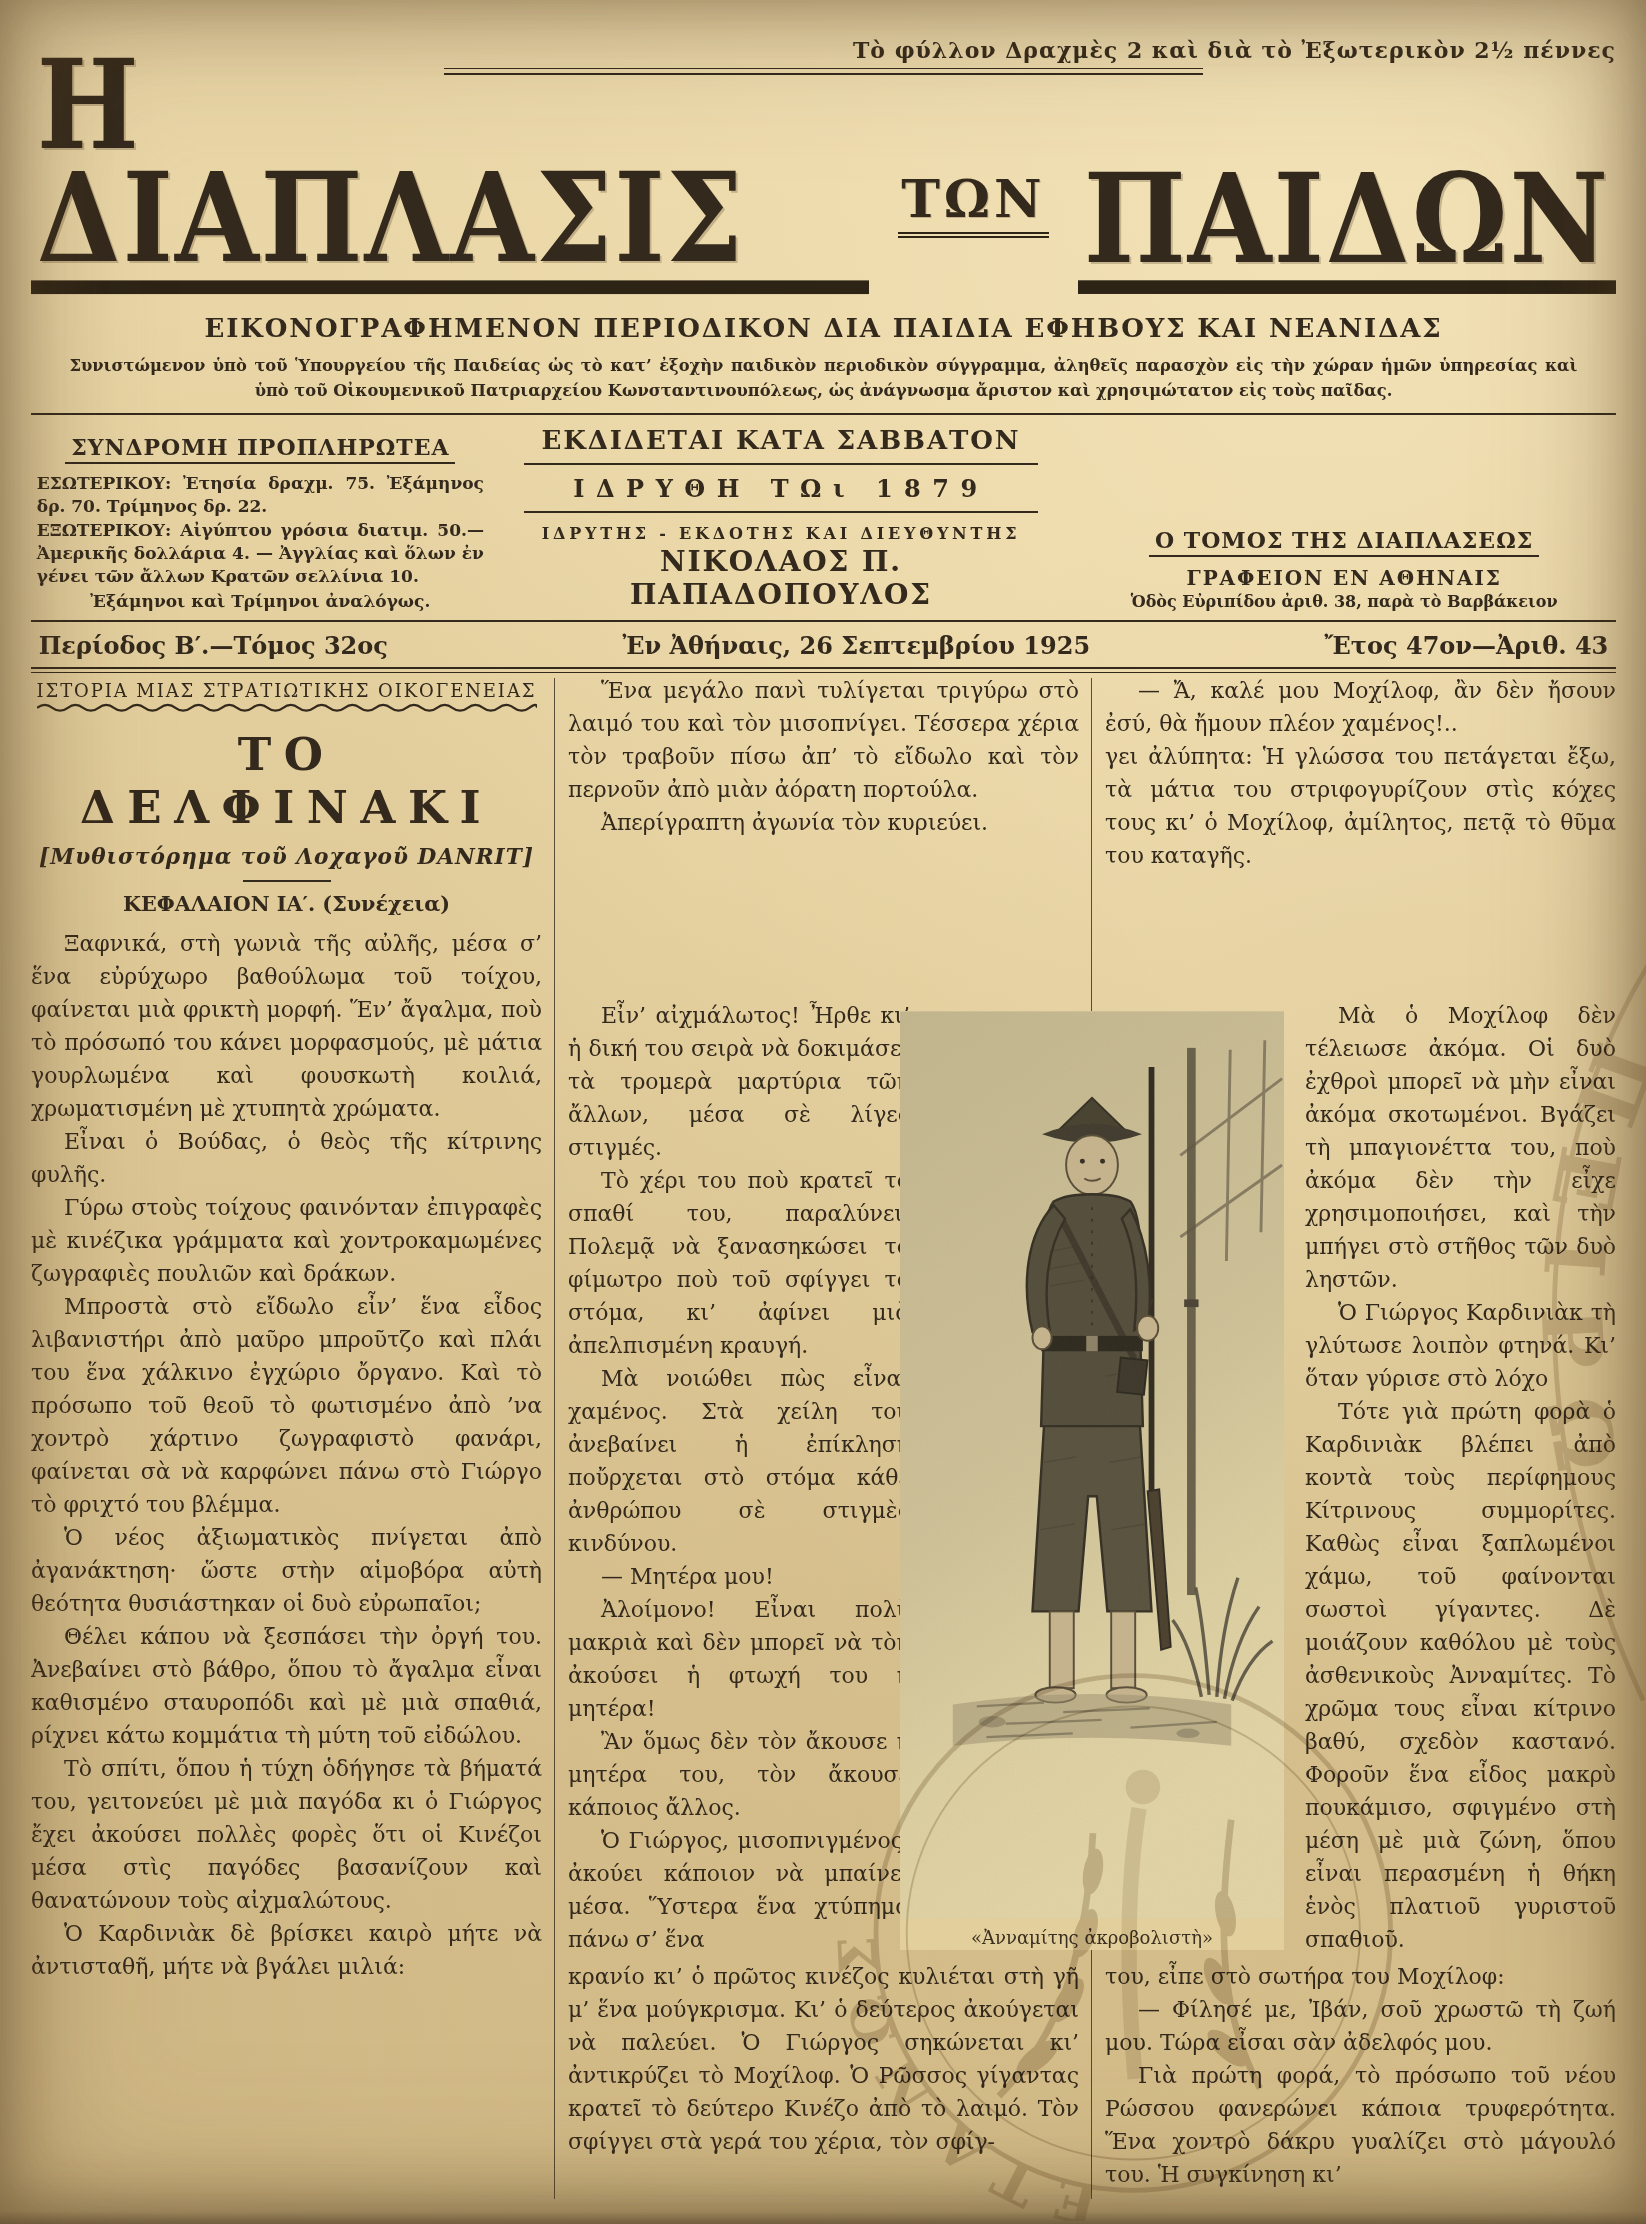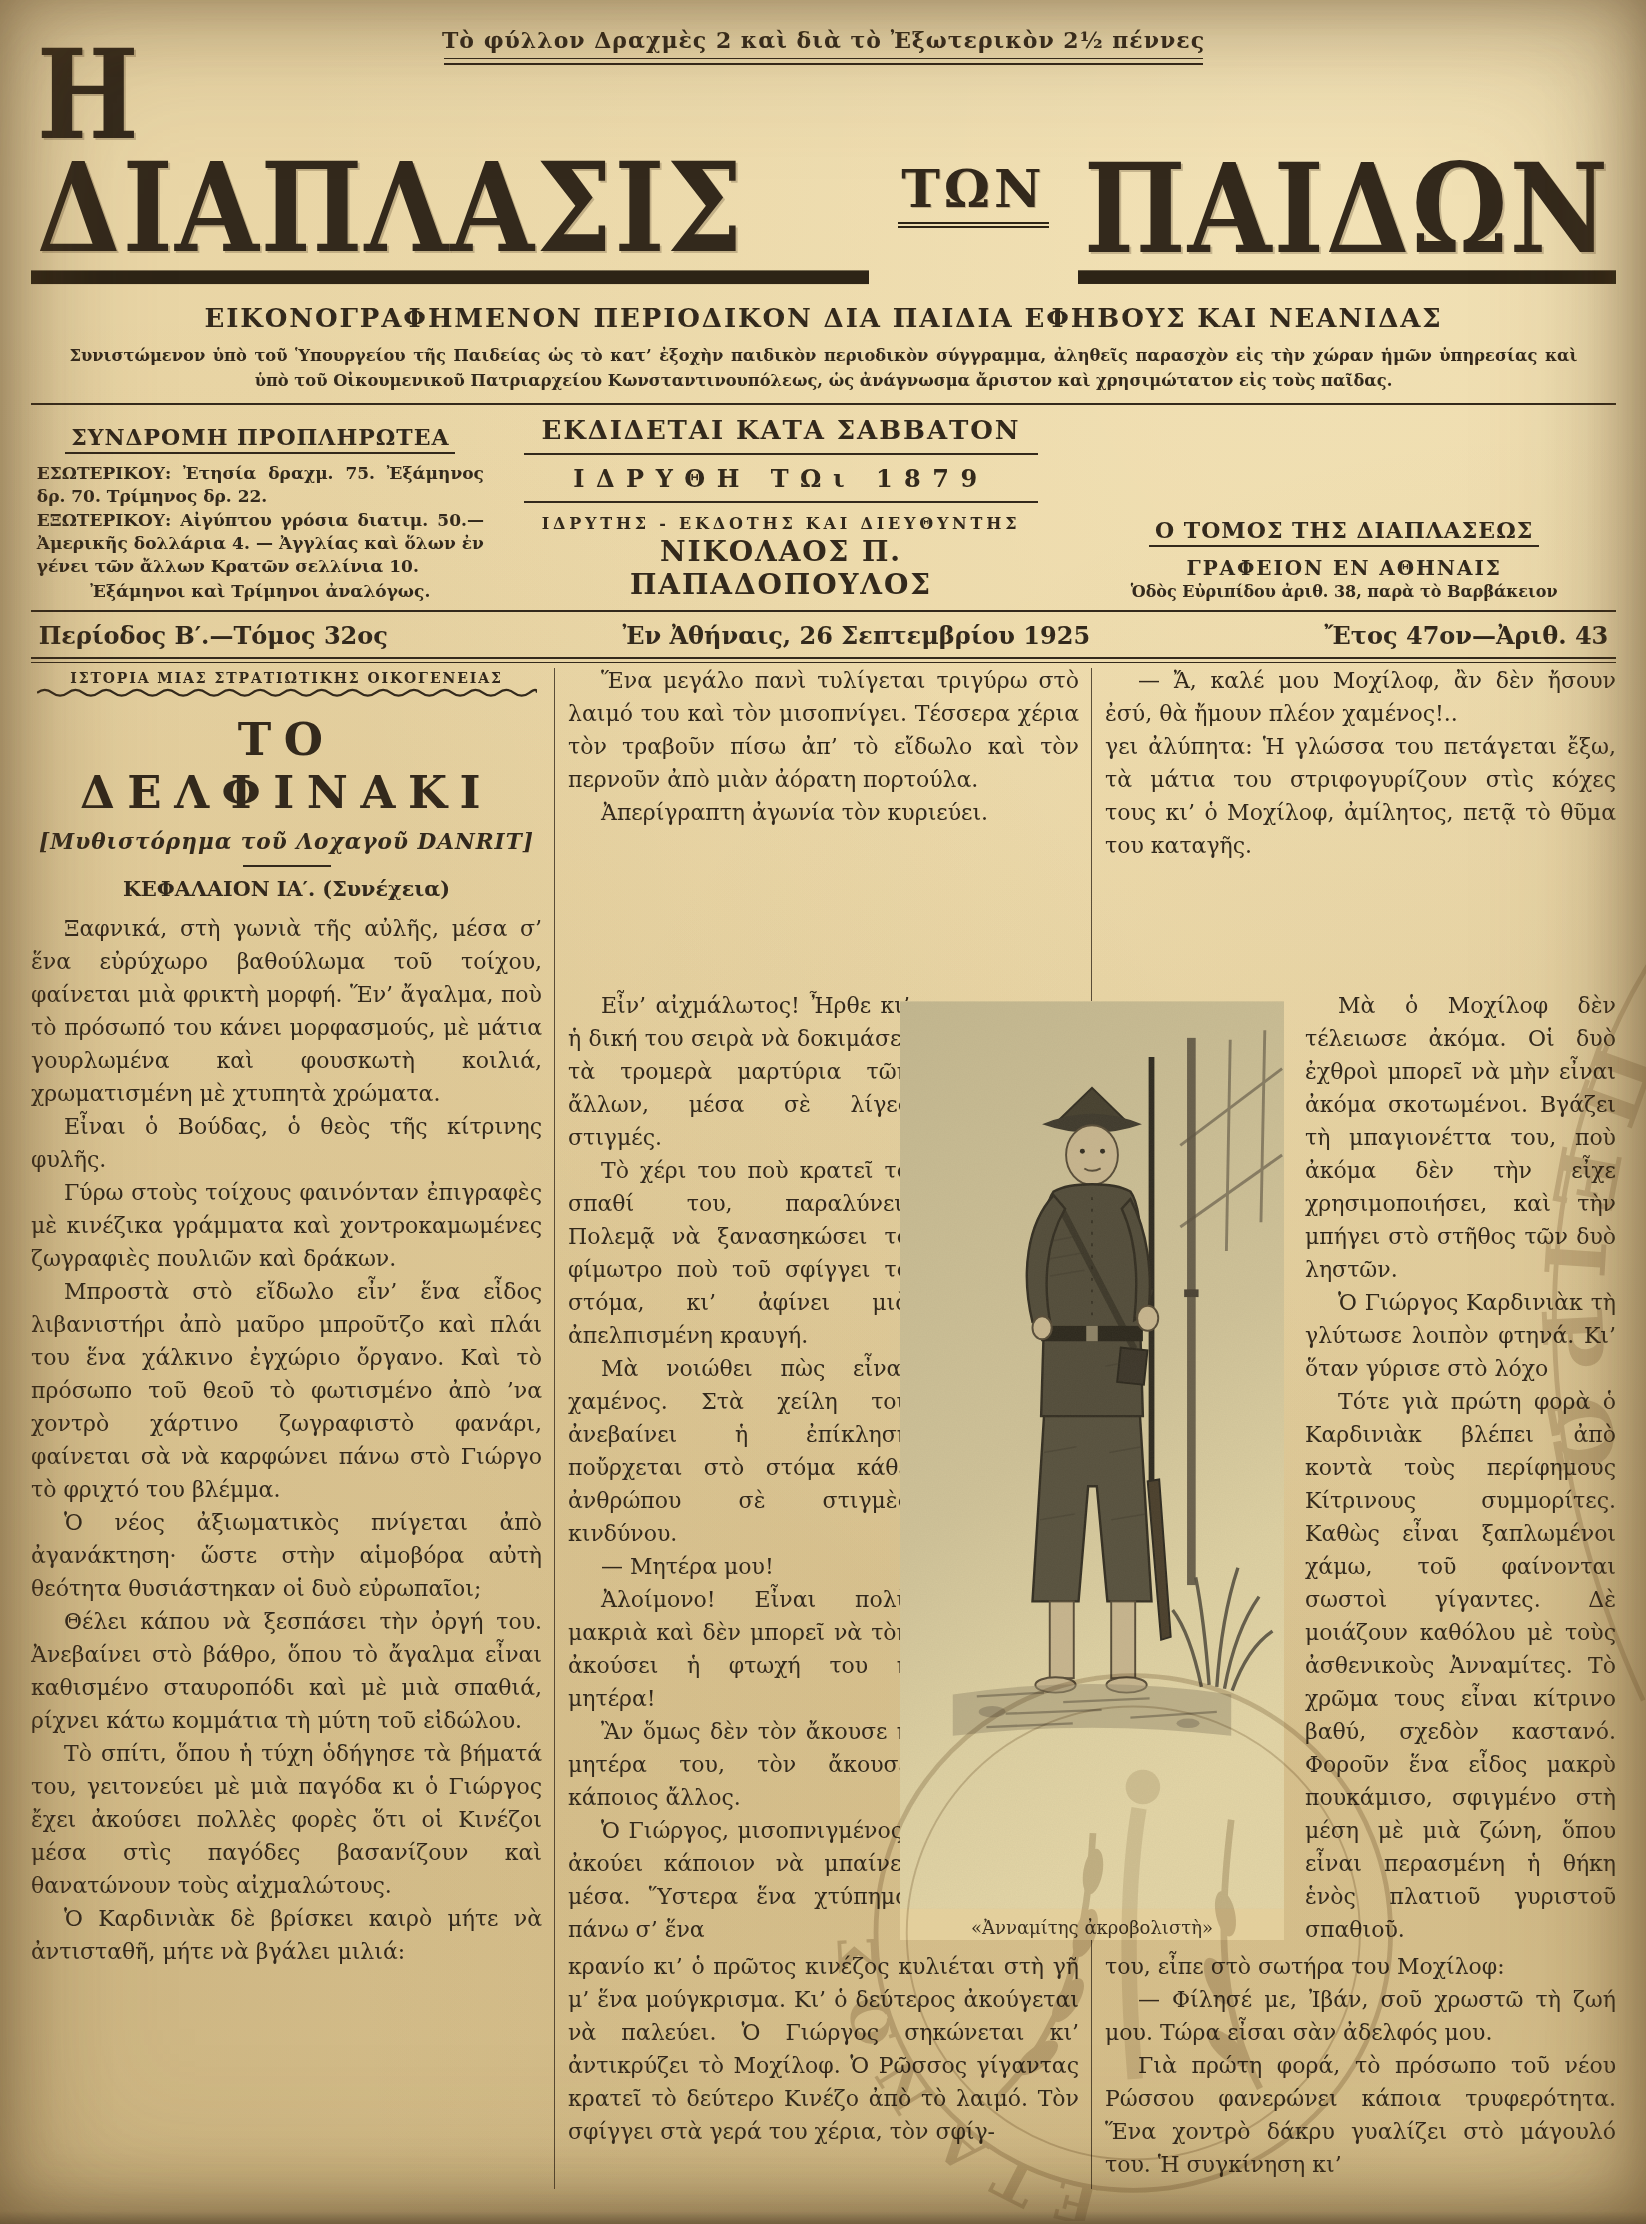--- a/index.html
+++ b/index.html
@@ -18,21 +18,21 @@
       inset 0 0 163px rgba(96,70,36,0.38),
       inset 27px 0 86px rgba(96,70,36,0.22),
       inset -25px 0 77px rgba(96,70,36,0.22),
       inset 0 -17.3px 48px rgba(80,65,40,0.35);
   }
   .scan-bottom{position:absolute;left:0;right:0;bottom:0;height:13.4px;z-index:8;
     background:linear-gradient(180deg,rgba(90,82,64,0) 0%,rgba(90,82,64,0.55) 100%);}
   .inner{position:relative; padding:25px 31px 0; z-index:1;}
 
   
-  .price-line{font-size:22px;font-weight:bold;text-align:center;letter-spacing:1px;margin-top:2px;}
+  .price-line{font-size:22px;font-weight:bold;text-align:right;letter-spacing:1px;margin-top:12px;}
   .price-rule{width:759px;margin:4.8px auto 0;border-top:1.9px solid #33291c;border-bottom:2.9px solid #33291c;height:3.8px;}
 
   .masthead{display:flex;justify-content:center;align-items:flex-end;gap:29px;margin-top:15.4px;height:204px;}
   .mast-big{
     font-size:108px;font-weight:bold;line-height:.92;letter-spacing:1.9px;
     border-bottom:12.5px solid #2d2416;padding:0 5.8px 3.8px;
     transform:scaleY(1.14);transform-origin:bottom;
     text-shadow:1.9px 1.9px 0 rgba(70,52,28,0.25);
   }
   .mast-small{
@@ -67,21 +67,21 @@
   .date-row{display:flex;justify-content:space-between;align-items:baseline;padding:8.6px 7.7px 6.7px;}
   .date-row div{font-size:24px;font-weight:bold;}
   .rule-dbl{border-top:2.9px solid #33291c;border-bottom:1px solid #33291c;height:2.9px;}
 
   
   .main{position:relative;display:flex;height:1583px;overflow:hidden;margin-top:1.9px;}
   .col{width:511px;}
   .vgap{width:26px;position:relative;flex:none;}
   .vgap::before{content:"";position:absolute;top:3.8px;bottom:58px;left:11.5px;width:1.9px;background:rgba(55,44,29,0.8);}
 
-  .kicker{font-size:14px;font-weight:bold;letter-spacing:1.9px;text-align:center;margin-top:5.8px;}
+  .kicker{font-size:18px;font-weight:normal;letter-spacing:1.9px;text-align:center;margin-top:5.8px;}
   .wavy{display:block;margin:1.9px auto 0;}
   .story-title{font-size:45px;font-weight:bold;text-align:center;letter-spacing:12.5px;margin:15.4px 0 9.6px;}
   .byline{font-size:21.6px;font-weight:bold;font-style:italic;text-align:center;letter-spacing:1px;}
   .mini-rule{width:88px;border-top:2.9px solid #33291c;margin:11.5px auto 9.6px;}
   .chapter{font-size:20.7px;font-weight:bold;text-align:center;margin-bottom:11.5px;}
 
   p.body{margin:0;text-indent:33px;text-align:justify;font-size:22px;line-height:1.5;}
   p.noindent{text-indent:0;}
   .col-top{min-height:325px;}
   .col2-beside{width:342px;min-height:961px;}

